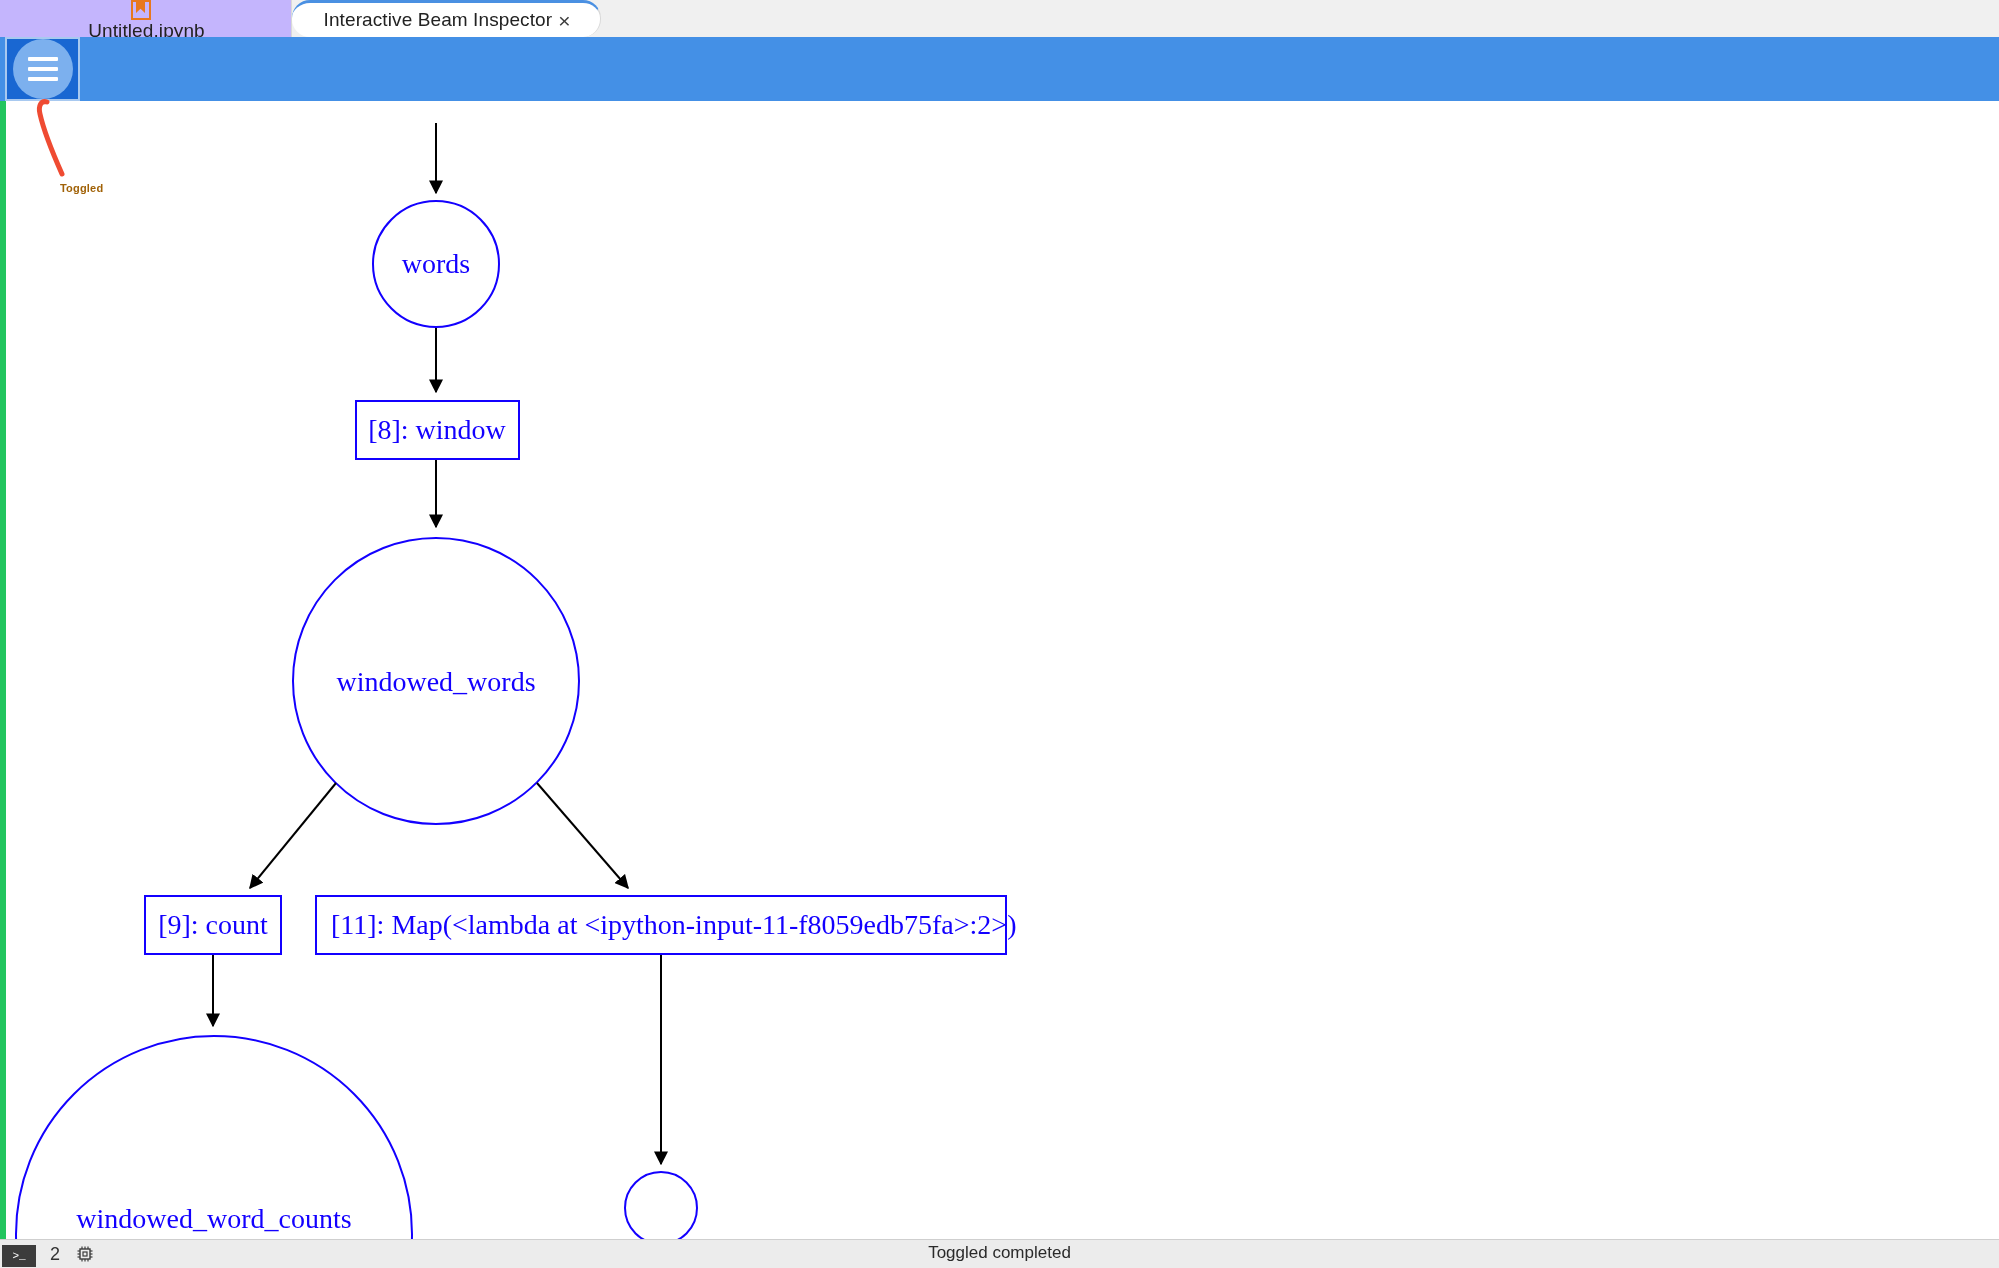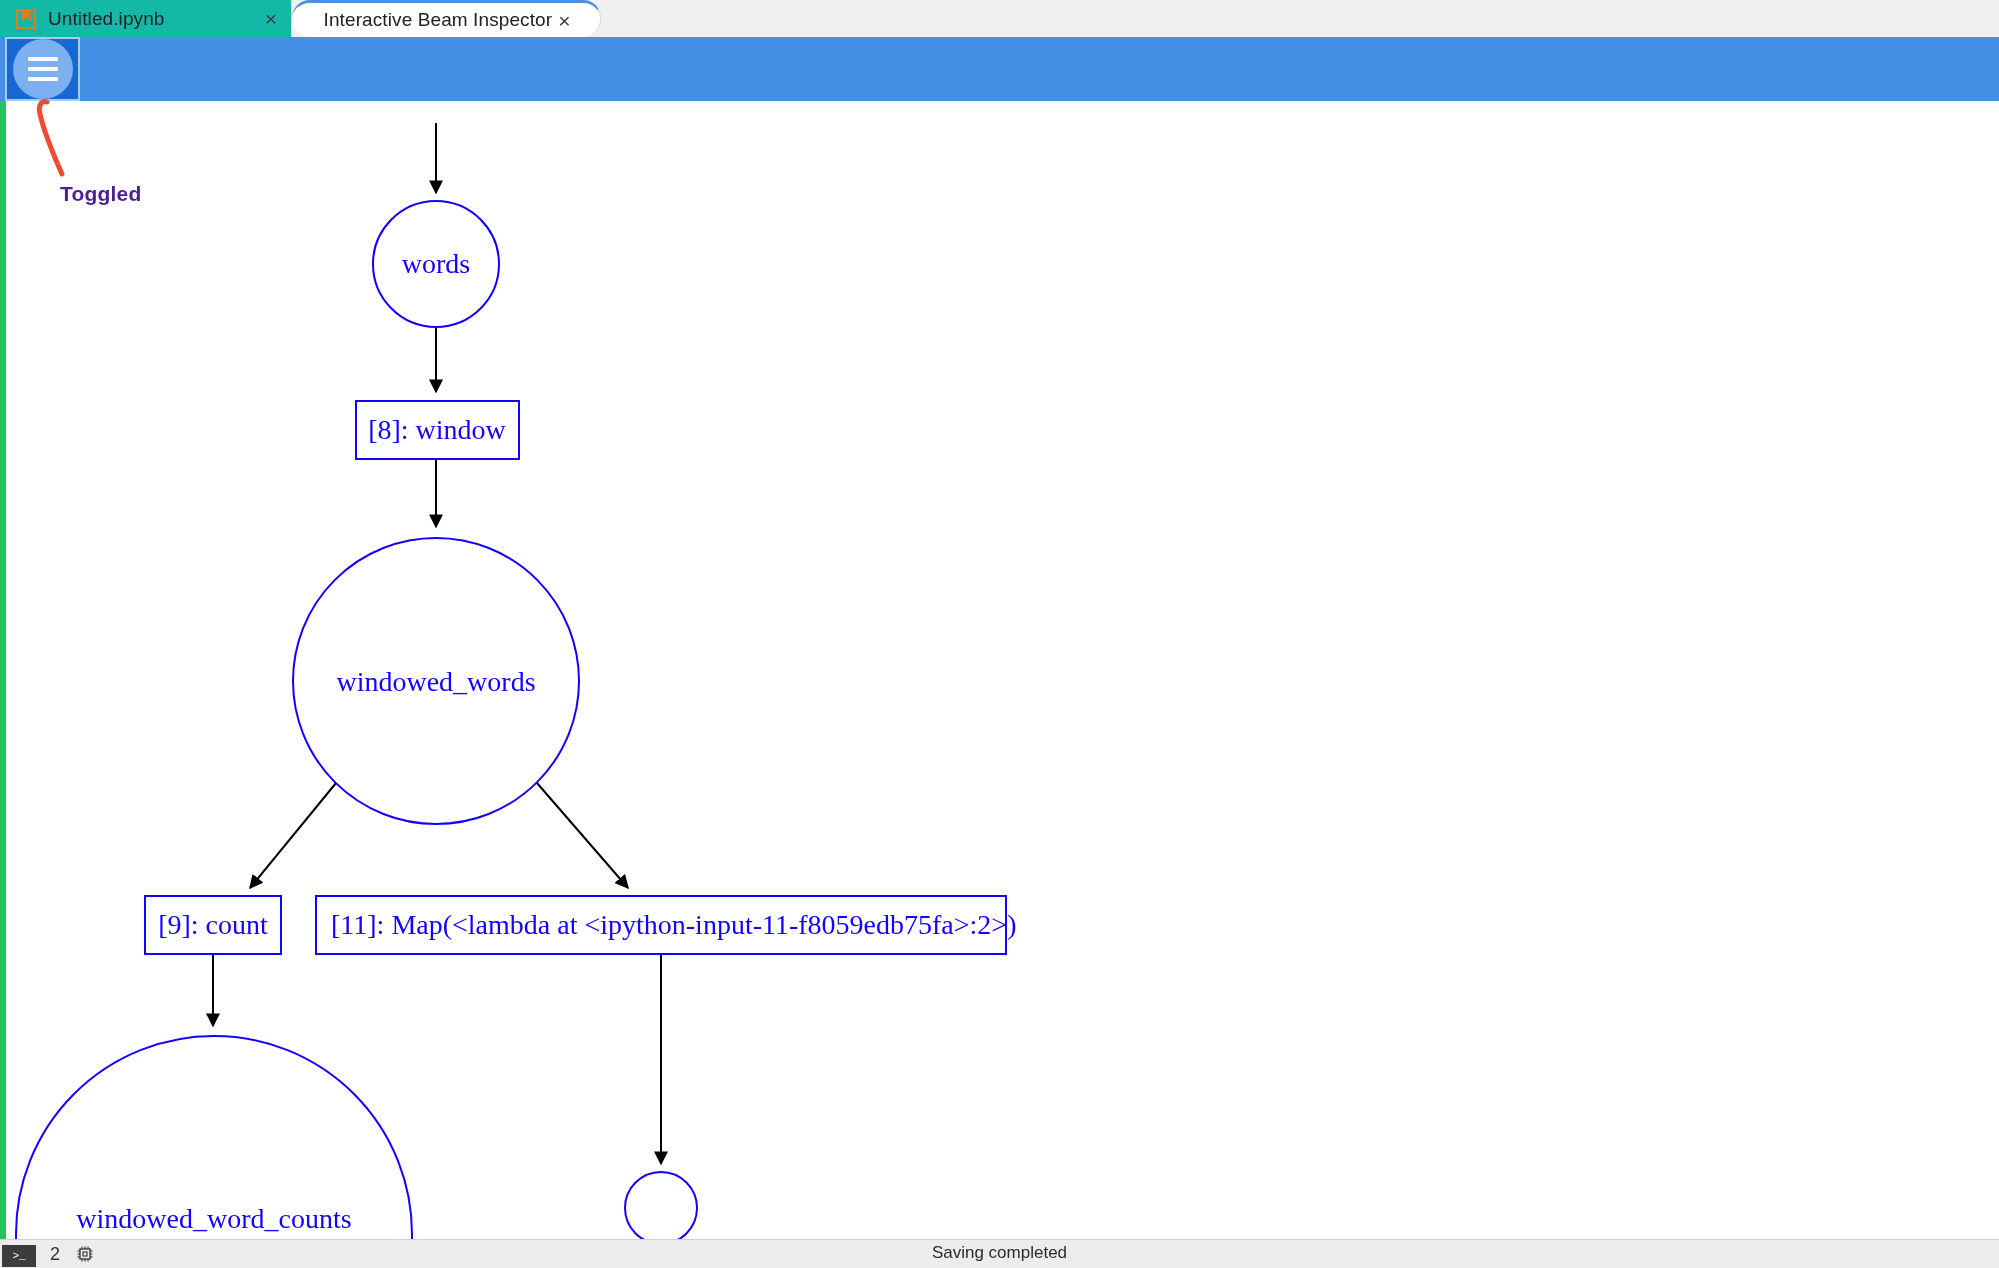--- a/index.html
+++ b/index.html
@@ -33,21 +33,22 @@
     height: 100%;
     box-sizing: border-box;
     padding: 0 14px 0 16px;
     position: relative;
     background: #f0f0f0;
     border-right: 1px solid #d8d8d8;
     cursor: pointer;
   }
   .tab.inactive {
     width: 292px;
-    background: #14b8a6;
+    background: #c4b5fd;
+    flex-direction: column;
   }
   .tab.active {
     width: 309px;
     background: #ffffff;
     border-top: 3px solid #4a90e2;
     justify-content: center;
     border-radius: 18px;
   }
   .tab-icon {
     width: 20px;
@@ -143,22 +144,22 @@
     position: absolute;
     left: 0; top: 0;
     width: 1999px;
     height: 1268px;
     pointer-events: none;
   }
   .annotation-label {
     position: absolute;
     left: 60px;
     top: 182px;
-    color: #4c1d95;
-    font-size: 21px;
+    color: #a16207;
+    font-size: 11px;
     font-weight: bold;
     letter-spacing: 0.2px;
   }
 
   
   .graph-pane {
     position: absolute;
     left: 0;
     top: 101px;
     width: 1999px;
@@ -362,16 +363,16 @@
           <line x1="12" y1="14" x2="12" y2="16.5" stroke="#3c3c3c" stroke-width="1.2"></line>
           <line x1="4" y1="6" x2="1.5" y2="6" stroke="#3c3c3c" stroke-width="1.2"></line>
           <line x1="4" y1="9" x2="1.5" y2="9" stroke="#3c3c3c" stroke-width="1.2"></line>
           <line x1="4" y1="12" x2="1.5" y2="12" stroke="#3c3c3c" stroke-width="1.2"></line>
           <line x1="14" y1="6" x2="16.5" y2="6" stroke="#3c3c3c" stroke-width="1.2"></line>
           <line x1="14" y1="9" x2="16.5" y2="9" stroke="#3c3c3c" stroke-width="1.2"></line>
           <line x1="14" y1="12" x2="16.5" y2="12" stroke="#3c3c3c" stroke-width="1.2"></line>
         </svg>
       </span>
     </div>
-    <div class="status-center">Saving completed</div>
+    <div class="status-center">Toggled completed</div>
   </div>
 
 </div>
 
 </body></html>

